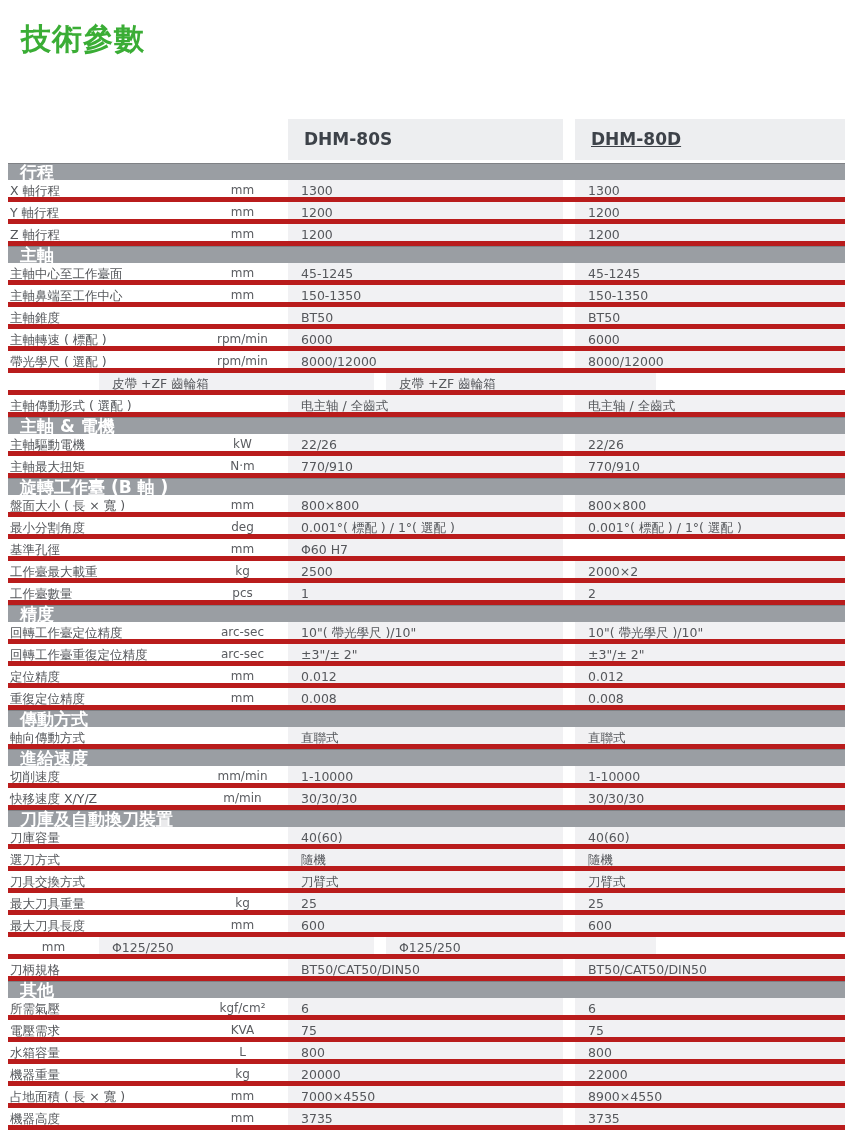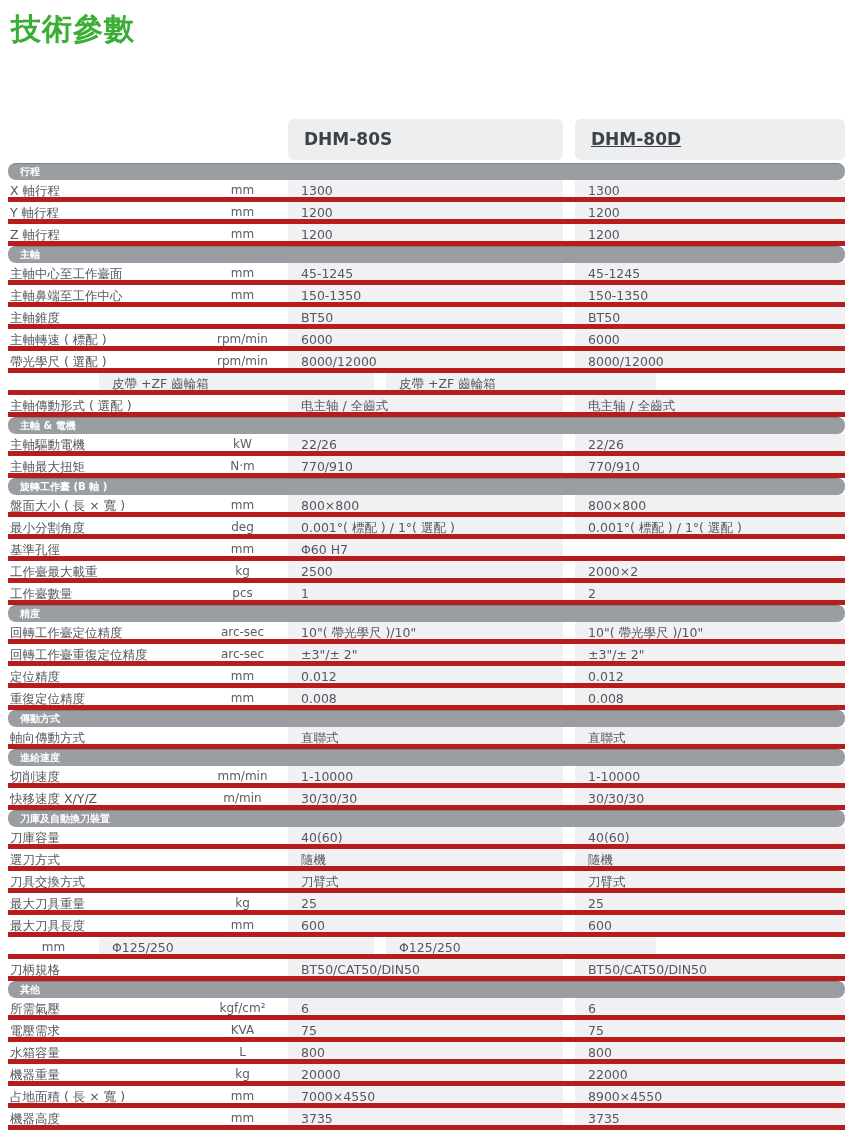--- a/index.html
+++ b/index.html
@@ -3,43 +3,42 @@
 <meta charset="utf-8">
 <style>
   html,body{margin:0;padding:0;background:#ffffff;}
   body{
     width:851px;height:1147px;
     font-family:"DejaVu Sans","Liberation Sans",sans-serif;
     -webkit-font-smoothing:antialiased;
   }
   .page{position:relative;width:851px;height:1147px;overflow:hidden;background:#ffffff;}
   .page-title{
-    position:absolute;left:8px;top:6px;margin:3px;
+    position:absolute;left:8px;top:6px;margin:13px;
     font-size:30px;font-weight:700;letter-spacing:1px;
   }
   .spec-table{position:absolute;left:8px;top:119px;width:837px;}
   .head-row{display:flex;height:41px;margin-bottom:3px;}
   .head-spacer{width:280px;}
   .col-head{
     background:#edeef0;color:#3d4249;
     font-size:17px;font-weight:600;line-height:41px;
     padding-left:16px;box-sizing:border-box;
-    white-space:nowrap;overflow:hidden;border-radius:6px;
+    white-space:nowrap;overflow:hidden;
   }
   .col-head.c1{width:275px;}
   .head-gap{width:12px;}
   .col-head.c2{width:270px;text-decoration:underline;}
 
   .section-bar{
     height:17px;line-height:16px;
     background:#9a9ea3;border-top:1px solid #7f8185;
-    color:#ffffff;font-size:10px;font-weight:700;
+    color:#ffffff;font-size:17px;font-weight:700;
     padding-left:12px;box-sizing:border-box;
     white-space:nowrap;
-    border-radius:8px;
   }
   .row{
     display:flex;height:22px;box-sizing:border-box;
     border-bottom:5px solid #b91c1c;
     font-size:12.5px;color:#55575b;line-height:21px;
   }
   .cell{box-sizing:border-box;white-space:nowrap;overflow:hidden;}
   .cell.label{width:189px;padding-left:2px;}
   .cell.unit{width:91px;text-align:center;font-size:12px;color:#5a5c60;}
   .cell.value{background:#f1f1f3;padding-left:13px;}

